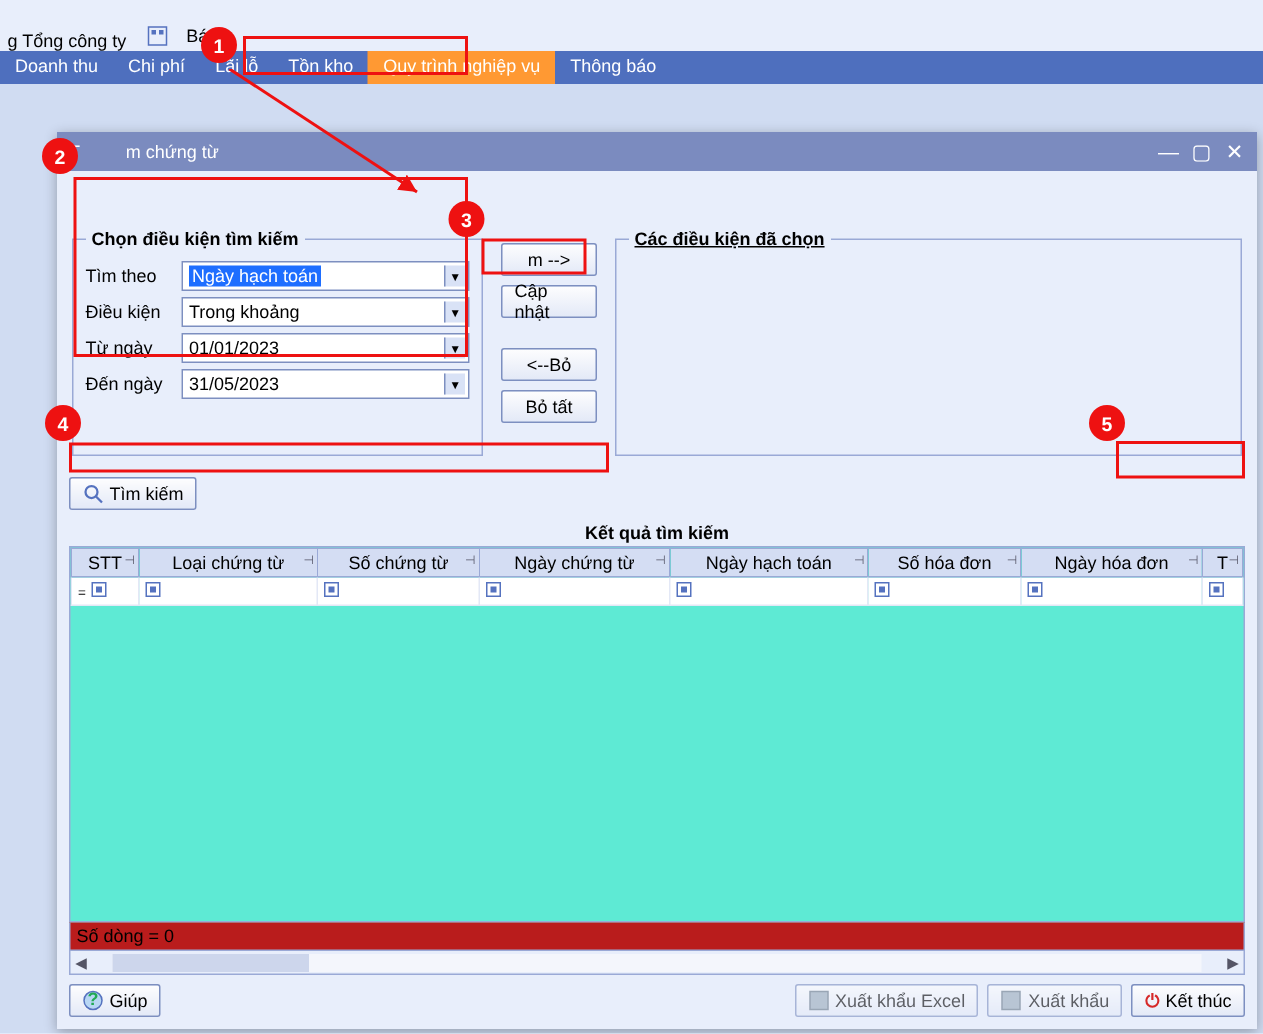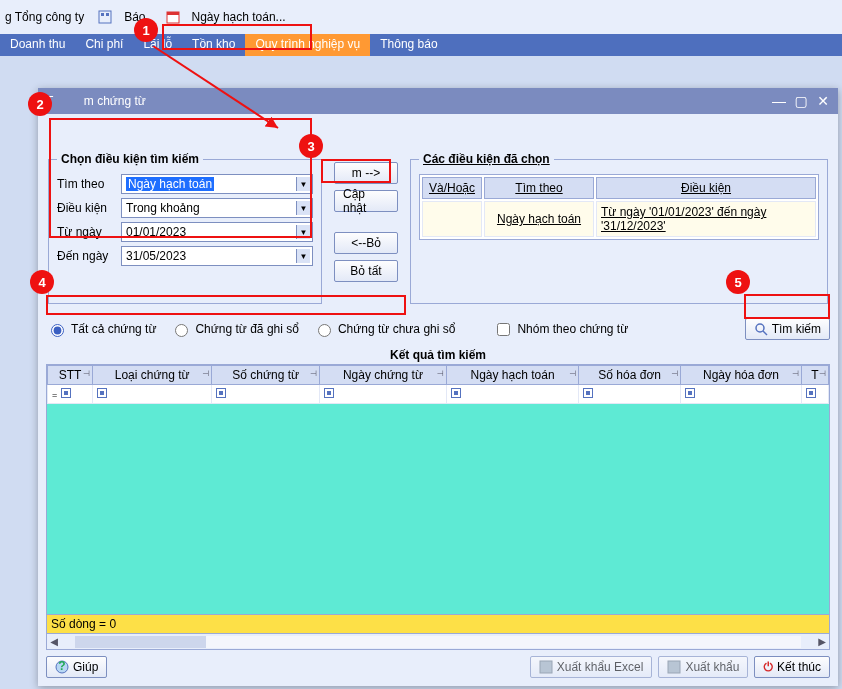--- a/index.html
+++ b/index.html
@@ -1,18 +1,18 @@
 <!DOCTYPE html>
 <html><head>
 <meta charset="utf-8">
 <style>
   * { box-sizing: border-box; font-family: Tahoma, Arial, sans-serif; font-size: 12px; }
   body { margin: 0; padding: 0; width: 842px; height: 689px; background: #e8eefb; overflow: hidden; }
 
-  .top-toolbar { height: 34px; background: #e8eefb; display: flex; align-items: center; padding: 0 5px; gap: 8px; border-radius: 15px; }
+  .top-toolbar { height: 34px; background: #e8eefb; display: flex; align-items: flex-end; padding: 0 5px; gap: 8px; border-radius: 15px; }
   .tb-item { display: inline-flex; align-items: center; gap: 12px; padding: 3px 6px; cursor: pointer; }
   .icon-sq { width: 14px; height: 14px; display: inline-block; }
 
   .main-tabs { height: 22px; background: #4e6fbe; display: flex; color: #fff; }
   .tab { padding: 3px 10px; cursor: pointer; }
   .tab.active { background: #ff9933; color: #fff; }
 
   .work-area { position: relative; background: #d0dcf2; height: calc(100% - 56px); }
 
   .dialog {
@@ -66,21 +66,21 @@
   .result-title { text-align: center; font-weight: bold; margin-bottom: 2px; }
   .grid-scroll { flex: 1; border: 1px solid #9aa9d6; background: #5eead4; overflow: auto; }
   .result-grid { border-collapse: collapse; width: 100%; }
   .result-grid th { background: #d4ddf3; border: 1px solid #9aa9d6; padding: 2px 4px; font-weight: normal; white-space: nowrap; position: relative; }
   .pin { font-size: 8px; color: #556; position: absolute; right: 2px; top: 3px; }
   .filter-row td { border: 1px solid #e3e8f6; padding: 2px 4px; background: #fff; }
   .eq { font-size: 9px; }
   .sq-btn { width: 10px; height: 10px; border: 1px solid #5572bf; display: inline-block; background: #fff; position: relative; }
   .sq-btn::after { content: ''; position: absolute; inset: 2px; background: #5572bf; }
 
-  .status { border: 1px solid #9aa9d6; border-top: none; padding: 2px 4px; background: #fde047; }
+  .status { border: 1px solid #9aa9d6; border-top: none; padding: 2px 4px; background: #b91c1c; }
   .hscroll { height: 16px; background: #e8eefb; border: 1px solid #9aa9d6; border-top: none; display: flex; align-items: center; }
   .hscroll .track { flex: 1; height: 12px; background: #f4f6fc; margin: 0 14px; position: relative; }
   .hscroll .thumb { position: absolute; left: 0; width: 18%; height: 100%; background: #cdd6ec; }
   .hscroll .arr { width: 14px; text-align: center; font-size: 10px; color: #556; }
 
   .dlg-footer { display: flex; justify-content: space-between; align-items: center; padding-top: 6px; }
   .footer-right { display: flex; gap: 6px; }
   .btn-danger .pwr { color: #d62828; font-weight: bold; }
 
   
@@ -99,29 +99,20 @@
   <span>g Tổng công ty</span>
   <span class="tb-item">
     <span class="icon-sq">
       <svg viewBox="0 0 14 14">
           <rect x="1" y="1" width="12" height="12" fill="none" stroke="#5572bf"></rect>
           <rect x="3" y="3" width="3" height="3" fill="#5572bf"></rect>
           <rect x="8" y="3" width="3" height="3" fill="#5572bf"></rect>
         </svg>
     </span>
     <span>Báo </span>
-  </span>
-  <span class="tb-item">
-    <span class="icon-sq">
-      <svg viewBox="0 0 14 14">
-          <rect x="1" y="2" width="12" height="11" fill="#fff" stroke="#d33"></rect>
-          <rect x="1" y="2" width="12" height="3" fill="#d33"></rect>
-        </svg>
-    </span>
-    <span>Ngày hạch toán...</span>
   </span>
 </div>
 
 <div class="main-tabs">
     <div class="tab">Doanh thu</div>
     <div class="tab">Chi phí</div>
     <div class="tab">Lãi lỗ</div>
     <div class="tab">Tồn kho</div>
     <div class="tab active">Quy trình nghiệp vụ</div>
     <div class="tab">Thông báo</div>
@@ -190,59 +181,24 @@
           <div class="btn btn-wide">
               <span>&lt;--Bỏ</span>
             </div>
           <div class="btn btn-wide">
               <span>Bỏ tất</span>
             </div>
         </div>
 
         <fieldset class="panel panel-right">
           <legend>Các điều kiện đã chọn</legend>
-          <table class="cond-grid">
-            <thead>
-                <tr>
-              <th style="width:60px;">Và/Hoặc</th>
-              <th style="width:110px;">Tìm theo</th>
-              <th>Điều kiện</th>
-            </tr>
-              </thead>
-            <tbody>
-              <tr>
-                <td></td>
-                <td style="text-align:center;">Ngày hạch toán</td>
-                <td>Từ ngày '01/01/2023' đến ngày '31/12/2023'</td>
-              </tr>
-            </tbody>
-          </table>
         </fieldset>
       </div>
 
       <div class="radio-row">
-        <div class="radio-group">
-          <label class="radio-item">
-            <input type="radio" name="vf" checked="" style="">
-              <span>Tất cả chứng từ</span>
-          </label>
-          <label class="radio-item">
-            <input type="radio" name="vf" style="">
-              <span>Chứng từ đã ghi sổ</span>
-          </label>
-          <label class="radio-item">
-            <input type="radio" name="vf" style="">
-              <span>Chứng từ chưa ghi sổ</span>
-          </label>
-          <span style="width:10px;"></span>
-          <label class="check-item">
-            <input type="checkbox" style="">
-              <span>Nhóm theo chứng từ</span>
-          </label>
-        </div>
         <div class="btn">
           <span class="icon-sq">
             <svg viewBox="0 0 14 14">
                 <circle cx="6" cy="6" r="4" fill="none" stroke="#5572bf" stroke-width="1.5"></circle>
                 <line x1="9" y1="9" x2="13" y2="13" stroke="#5572bf" stroke-width="1.5"></line>
               </svg>
           </span>
           <span>Tìm kiếm</span>
         </div>
       </div>

